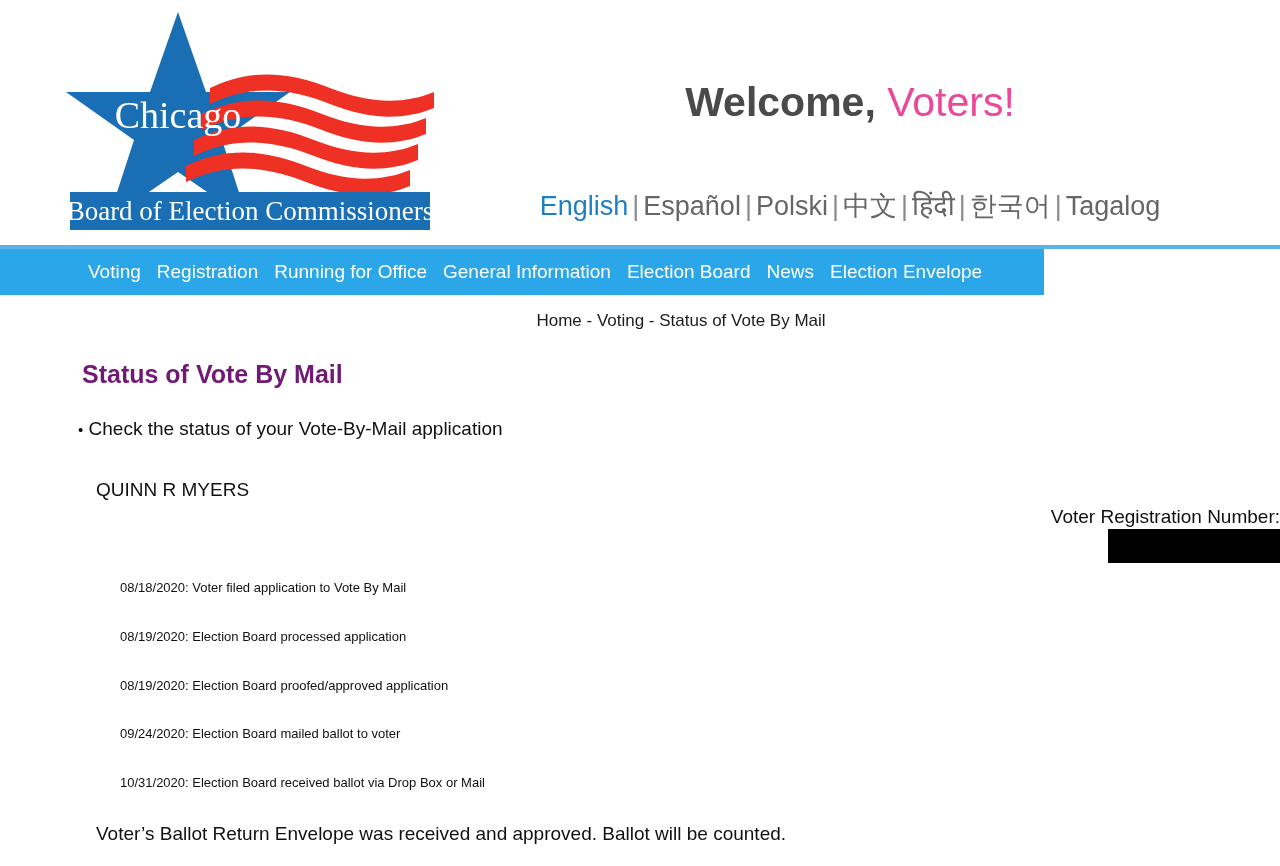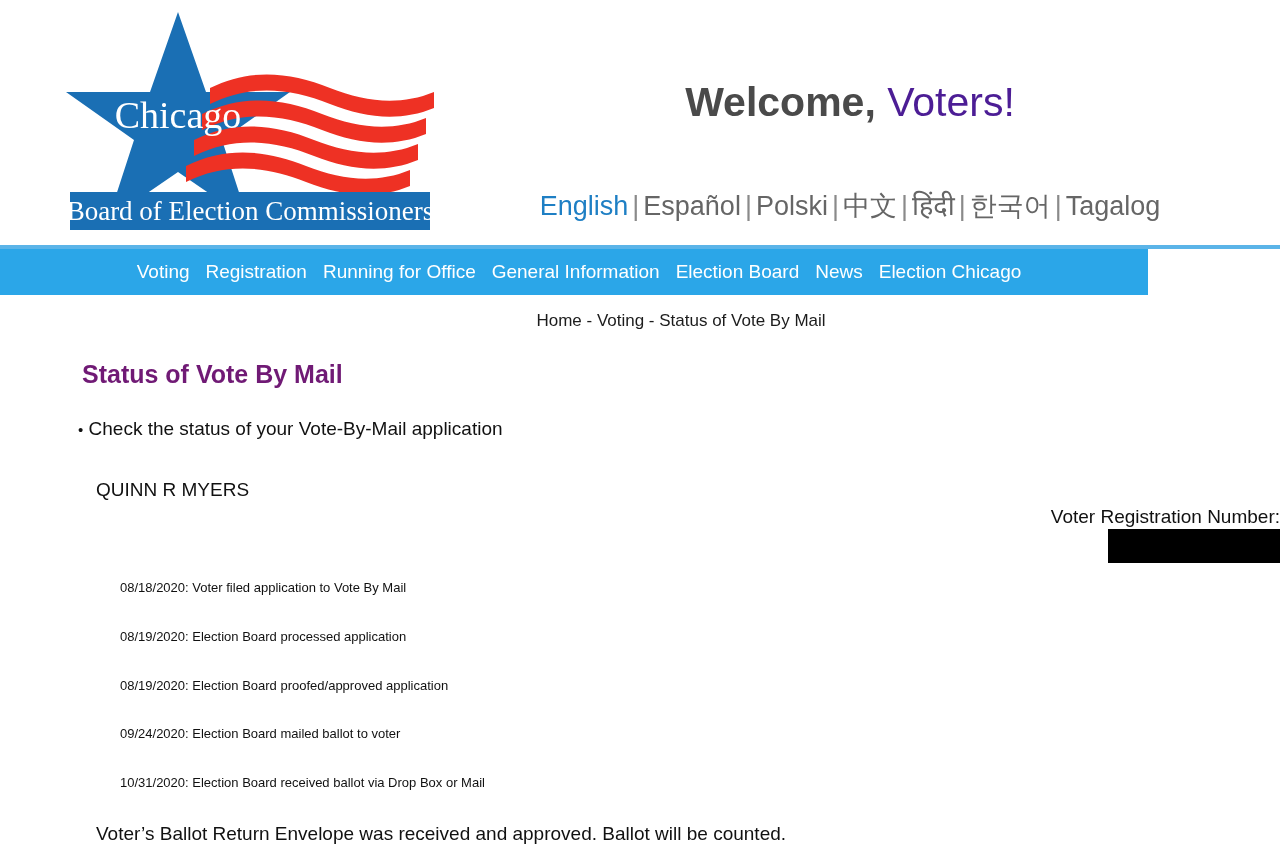--- a/index.html
+++ b/index.html
@@ -37,21 +37,21 @@
     left: 500px;
     top: 82px;
     width: 700px;
     text-align: center;
     font-size: 41px;
     line-height: 1;
     color: #4d4d4d;
     white-space: nowrap;
   }
   .welcome .w-bold { font-weight: bold; color: #4a4a4a; }
-  .welcome .w-reg  { font-weight: normal; color: #4c1d95; }
+  .welcome .w-reg  { font-weight: normal; color: #ec4899; }
 
   
   .langbar {
     position: absolute;
     left: 500px;
     top: 190px;
     width: 700px;
     text-align: center;
     font-size: 27px;
     line-height: 1.2;
@@ -62,26 +62,26 @@
   .langbar .lang.active { color: #1e7fc4; }
   .langbar .sep { color: #8a8a8a; padding: 0 4px; }
 
   
   .nav-strip {
     width: 1280px;
     height: 4px;
     background: #5bb4e8;
   }
   .nav {
-    width: 1148px;
+    width: 1044px;
     height: 46px;
     background: #2ba6e8;
     display: flex;
     align-items: center;
-    justify-content: center;
+    justify-content: space-between;
     padding: 0 70px 0 80px;
   }
   .nav-item {
     color: #ffffff;
     font-size: 19px;
     text-decoration: none;
     white-space: nowrap;
     padding: 0 8px;
     line-height: 46px;
   }
@@ -192,21 +192,21 @@
 </div>
 
 <div class="nav-strip"></div>
 <nav class="nav">
   <a class="nav-item" href="#">Voting</a>
   <a class="nav-item" href="#">Registration</a>
   <a class="nav-item" href="#">Running for Office</a>
   <a class="nav-item" href="#">General Information</a>
   <a class="nav-item" href="#">Election Board</a>
   <a class="nav-item" href="#">News</a>
-  <a class="nav-item" href="#">Election Chicago</a>
+  <a class="nav-item" href="#">Election Envelope</a>
 </nav>
 
 <main class="main">
 
   <div class="breadcrumb">Home - Voting - Status of Vote By Mail</div>
 
   <h1 class="page-title">Status of Vote By Mail</h1>
 
   <div class="bullet-line">
     <span class="dot">•</span>

